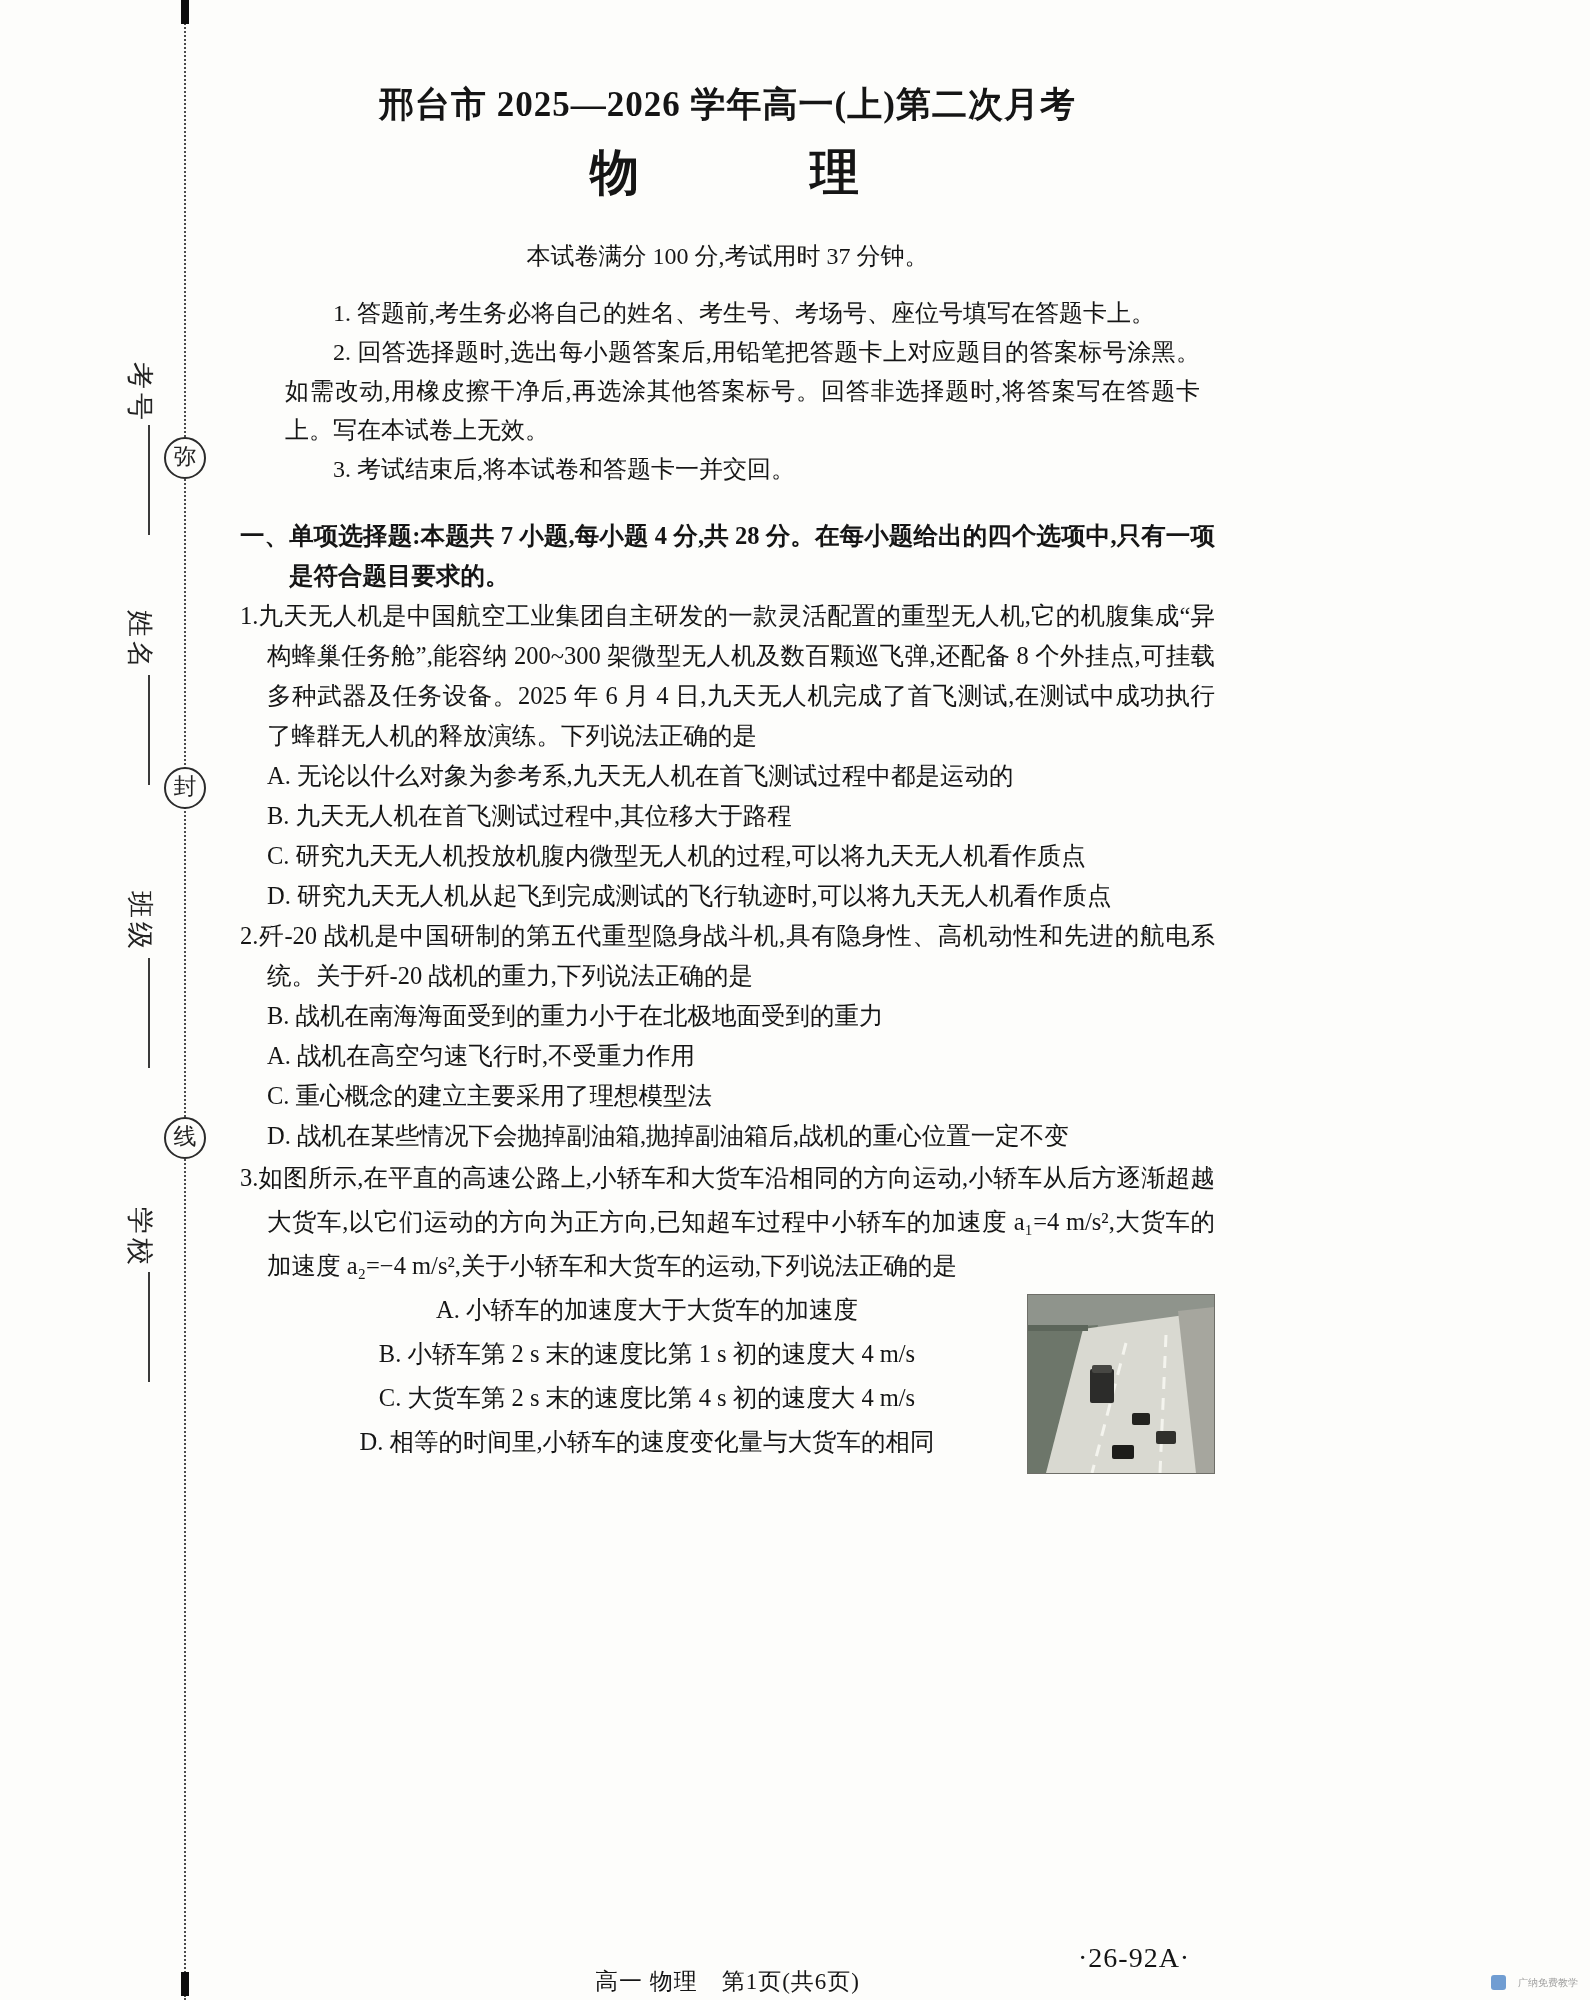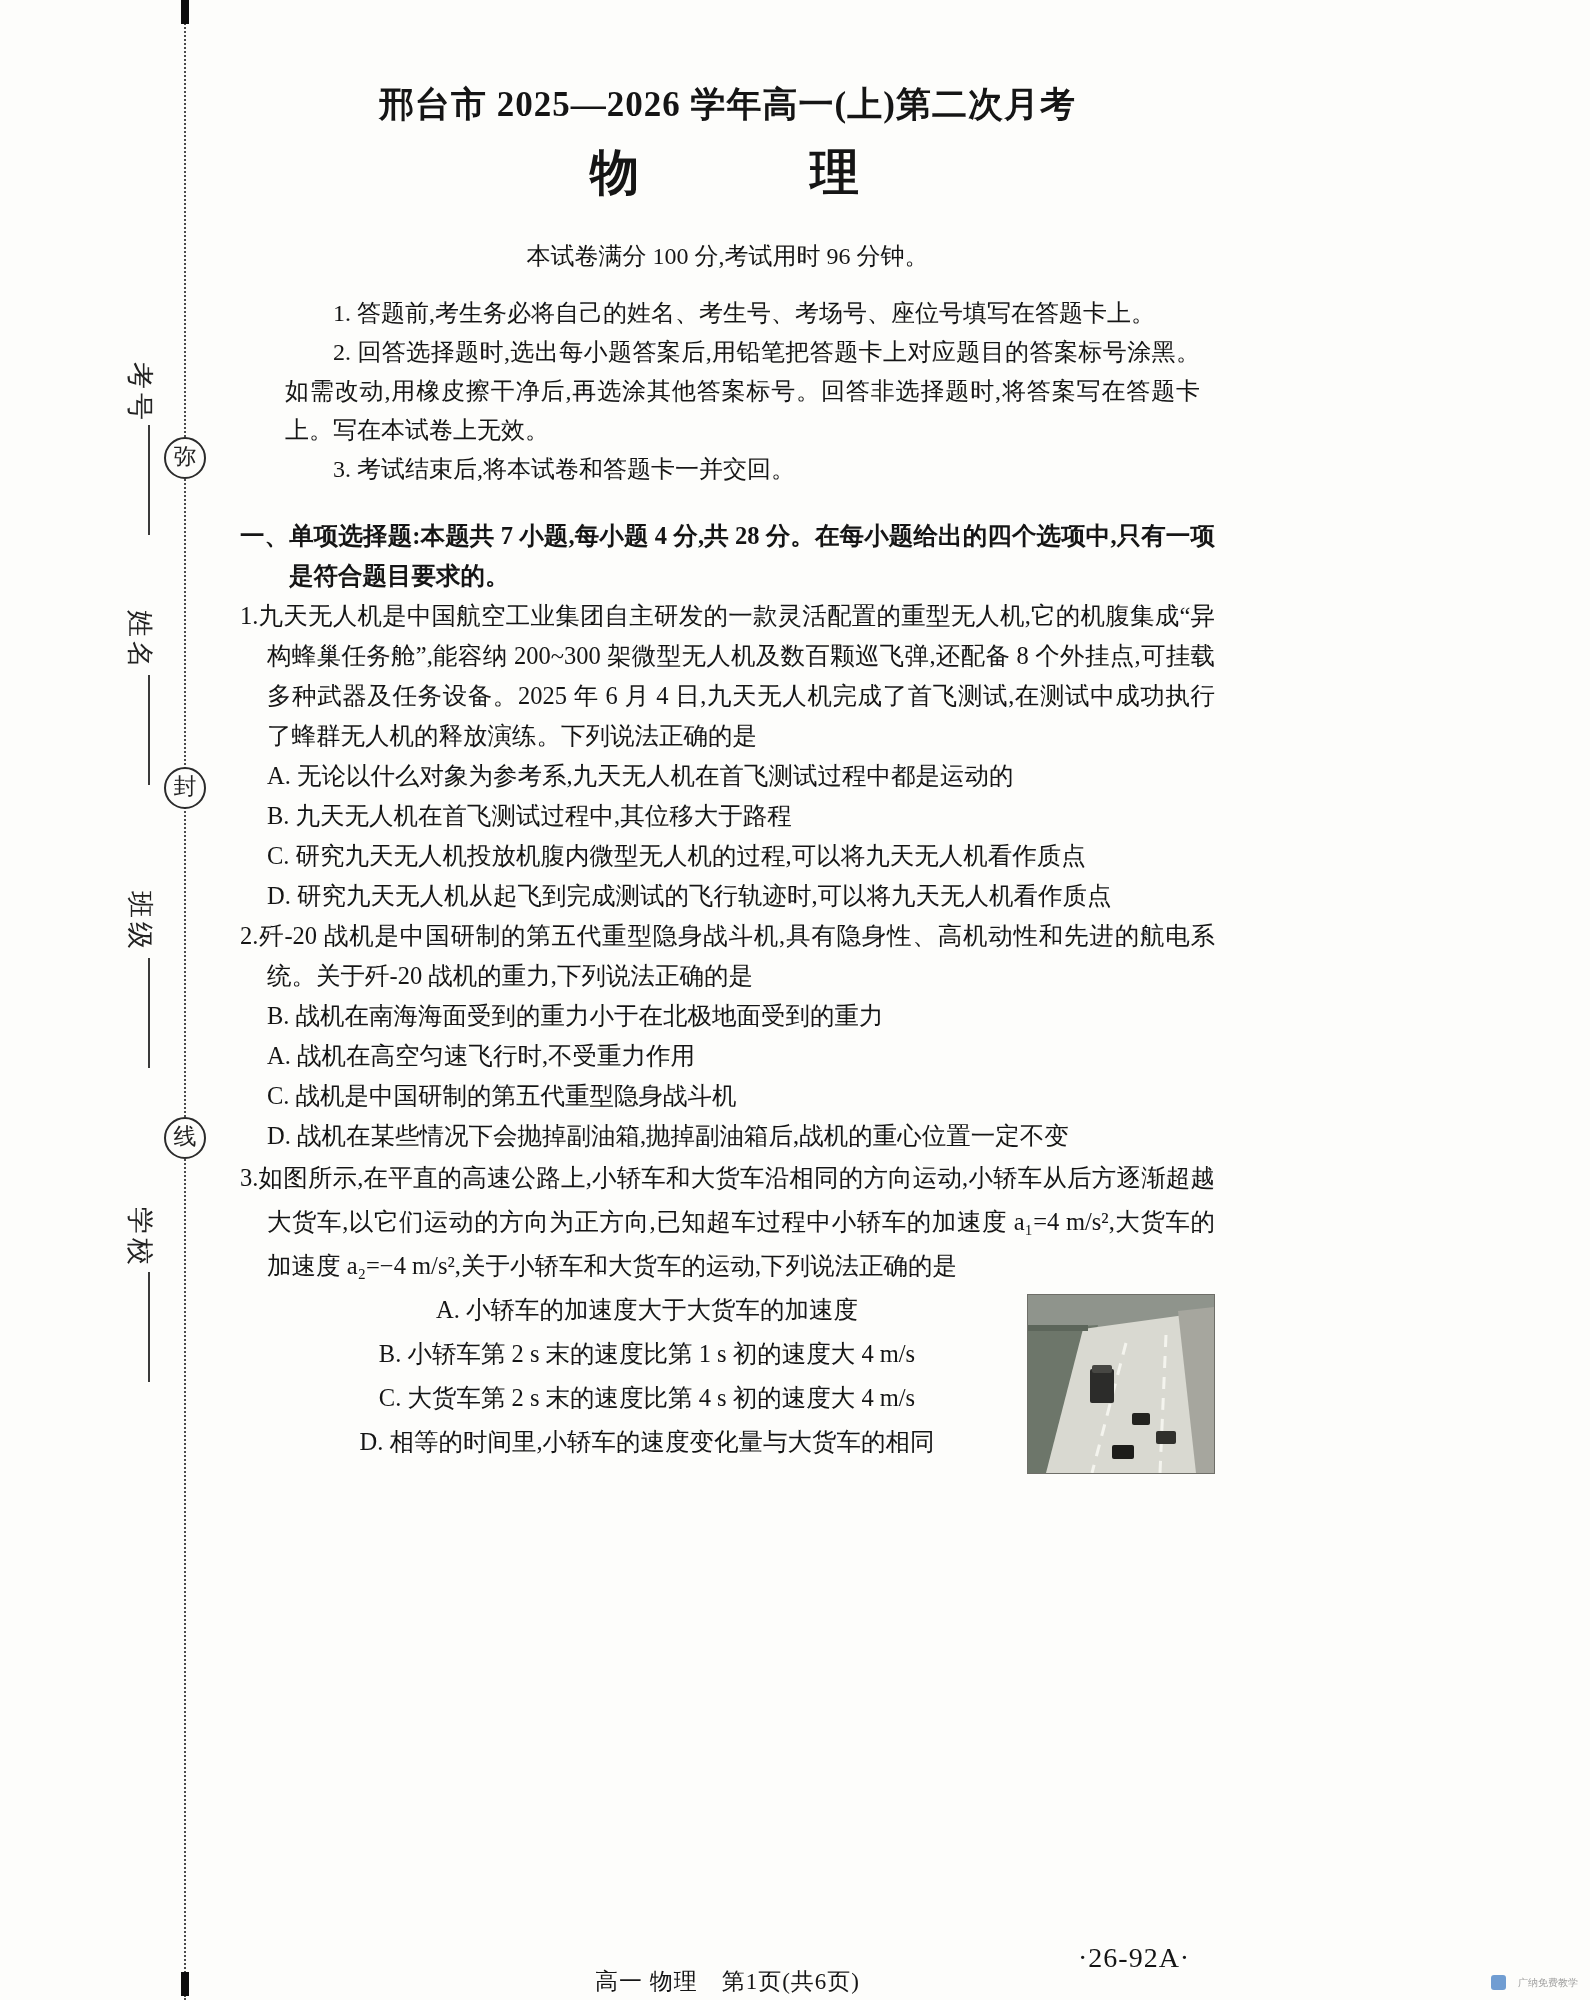--- a/index.html
+++ b/index.html
@@ -99,21 +99,21 @@
   <div class="seal-blank-line" style="top:958px; height:110px;"></div>
 
   <div class="seal-circle" style="top:1138px;">线</div>
 
   <div class="seal-label" style="top:1238px;">学校</div>
   <div class="seal-blank-line" style="top:1272px; height:110px;"></div>
 
   <div class="content">
     <h1 class="exam-title">邢台市 2025—2026 学年高一(上)第二次月考</h1>
     <h2 class="subject-title">物　　　理</h2>
-    <p class="exam-info">本试卷满分 100 分,考试用时 96 分钟。</p>
+    <p class="exam-info">本试卷满分 100 分,考试用时 37 分钟。</p>
 
     <div class="notice-block">
       <p class="notice-item">1. 答题前,考生务必将自己的姓名、考生号、考场号、座位号填写在答题卡上。</p>
       <p class="notice-item">2. 回答选择题时,选出每小题答案后,用铅笔把答题卡上对应题目的答案标号涂黑。如需改动,用橡皮擦干净后,再选涂其他答案标号。回答非选择题时,将答案写在答题卡上。写在本试卷上无效。</p>
       <p class="notice-item">3. 考试结束后,将本试卷和答题卡一并交回。</p>
     </div>
 
     <p class="section-header">一、单项选择题:本题共 7 小题,每小题 4 分,共 28 分。在每小题给出的四个选项中,只有一项是符合题目要求的。</p>
 
     <div class="question">
@@ -121,21 +121,21 @@
       <p class="option">A. 无论以什么对象为参考系,九天无人机在首飞测试过程中都是运动的</p>
       <p class="option">B. 九天无人机在首飞测试过程中,其位移大于路程</p>
       <p class="option">C. 研究九天无人机投放机腹内微型无人机的过程,可以将九天无人机看作质点</p>
       <p class="option">D. 研究九天无人机从起飞到完成测试的飞行轨迹时,可以将九天无人机看作质点</p>
     </div>
 
     <div class="question">
       <p class="stem"><span>2.</span><span>歼-20 战机是中国研制的第五代重型隐身战斗机,具有隐身性、高机动性和先进的航电系统。关于歼-20 战机的重力,下列说法正确的是</span></p>
       <p class="option">B. 战机在南海海面受到的重力小于在北极地面受到的重力</p>
       <p class="option">A. 战机在高空匀速飞行时,不受重力作用</p>
-      <p class="option">C. 战机是中国研制的第五代重型隐身战斗机</p>
+      <p class="option">C. 重心概念的建立主要采用了理想模型法</p>
       <p class="option">D. 战机在某些情况下会抛掉副油箱,抛掉副油箱后,战机的重心位置一定不变</p>
     </div>
 
     <div class="question q3">
       <p class="stem"><span>3.</span><span>如图所示,在平直的高速公路上,小轿车和大货车沿相同的方向运动,小轿车从后方逐渐超越大货车,以它们运动的方向为正方向,已知超车过程中小轿车的加速度 a₁=4 m/s²,大货车的加速度 a₂=−4 m/s²,关于小轿车和大货车的运动,下列说法正确的是</span></p>
       <div class="q-body">
         <div class="figure-wrap" title="">
           <svg viewBox="0 0 186 178" preserveAspectRatio="none">
             <rect x="0" y="0" width="186" height="178" fill="#b7b8b0"></rect>
             <rect x="0" y="0" width="186" height="34" fill="#8f948c"></rect>

